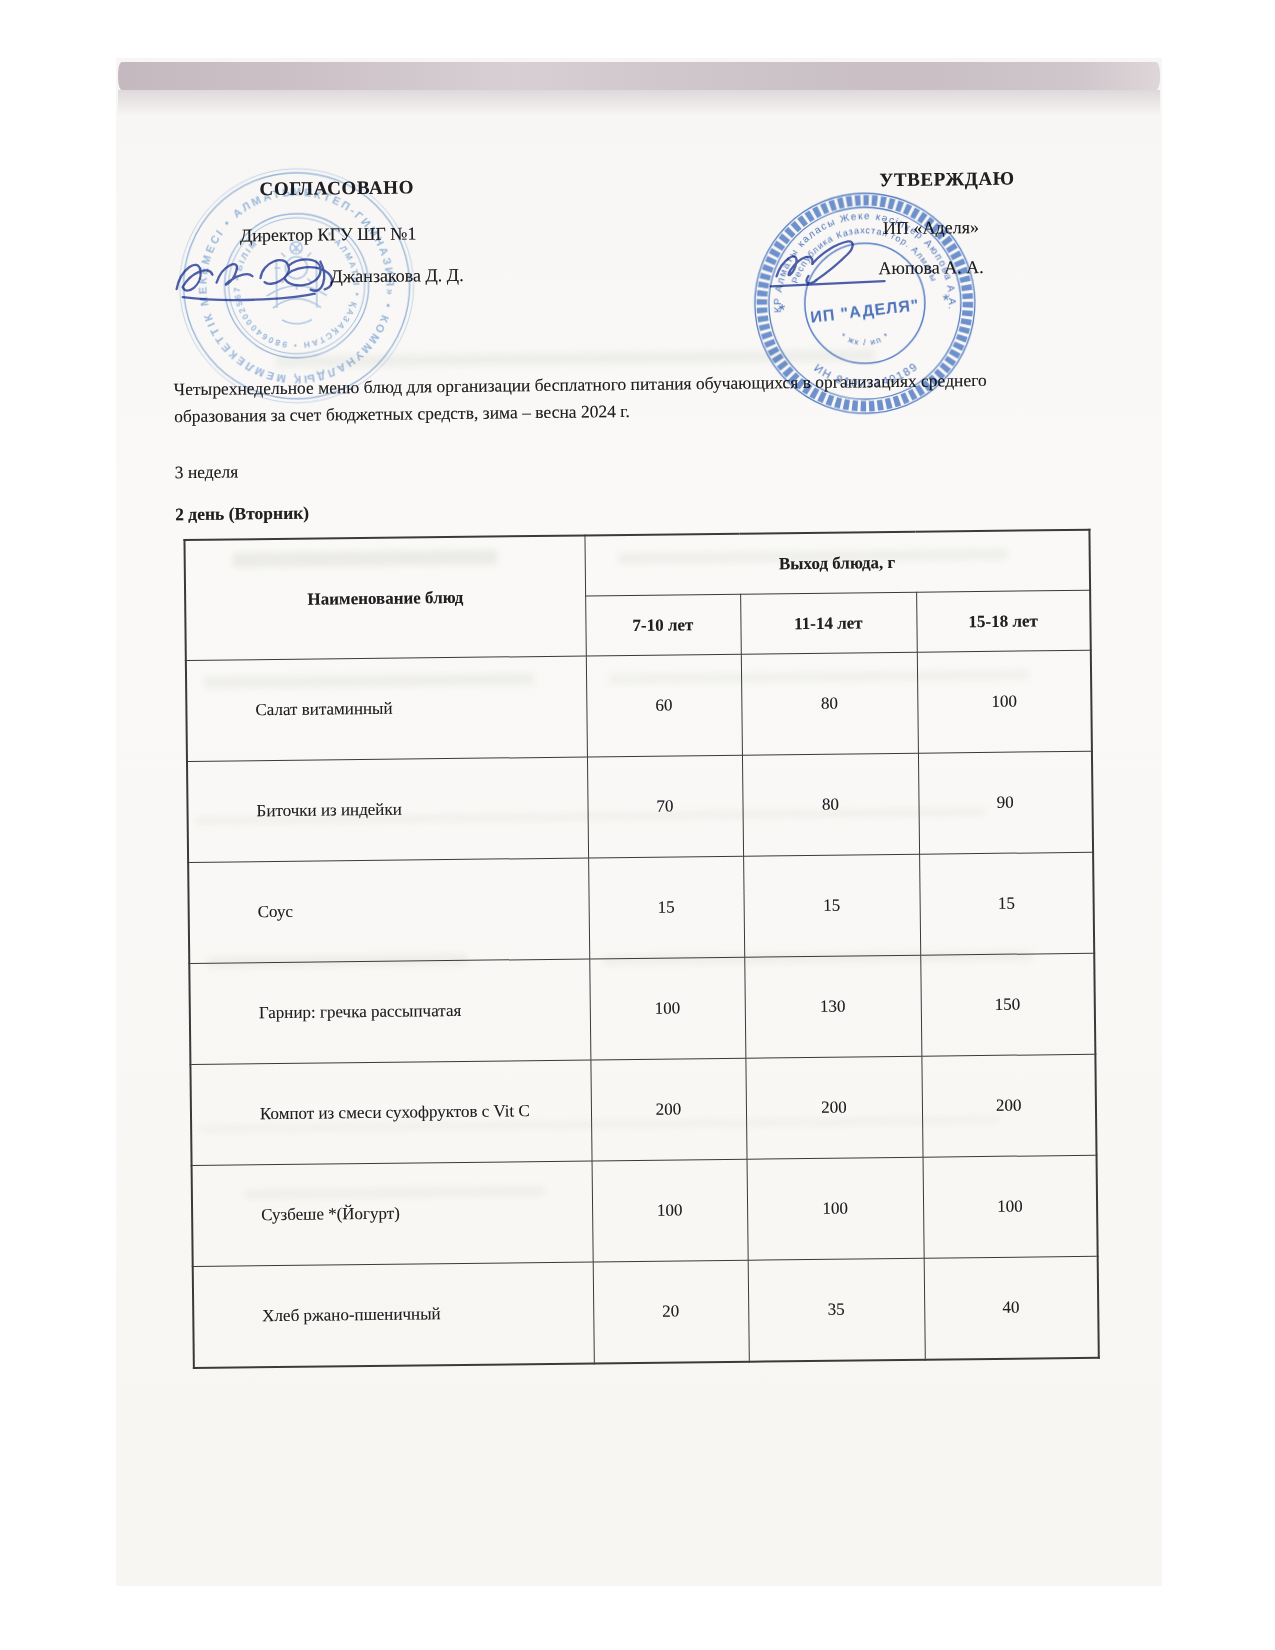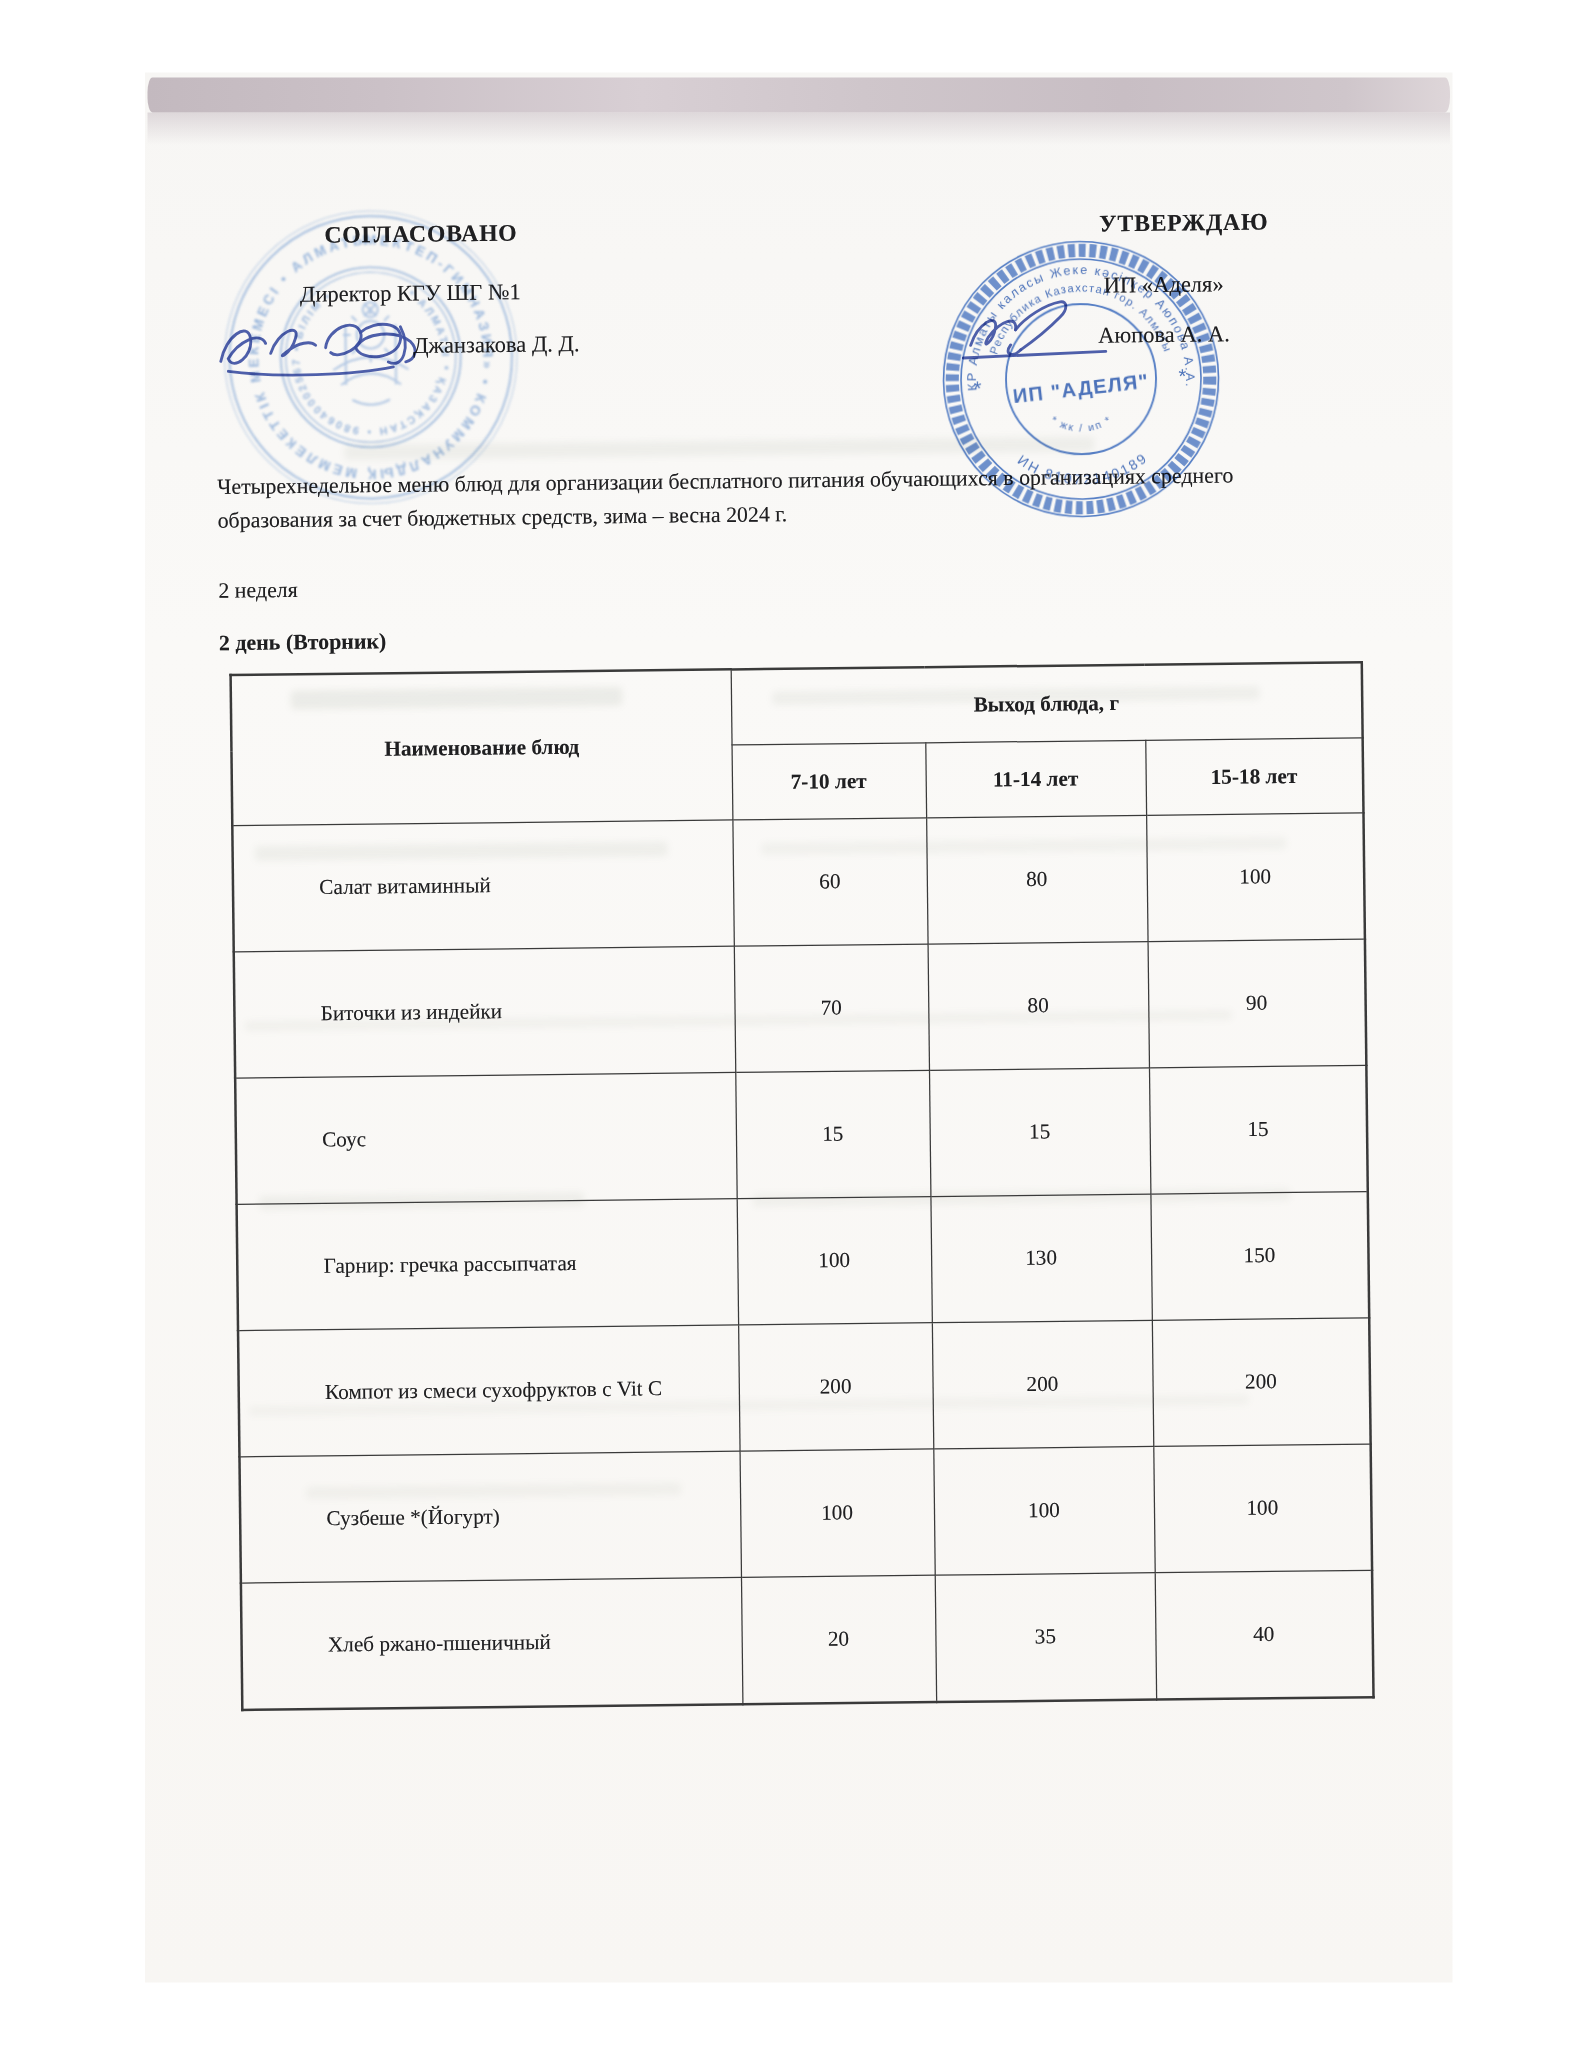--- a/index.html
+++ b/index.html
@@ -68,21 +68,21 @@
     <div class="doc-text nm" style="left:336px;top:263px">Джанзакова Д. Д.</div>
 
     <div class="doc-text ttl" style="left:886px;top:172px">УТВЕРЖДАЮ</div>
     <div class="doc-text sub" style="left:889px;top:221px">ИП «Аделя»</div>
     <div class="doc-text nm" style="left:884px;top:261px">Аюпова А. А.</div>
 
     <div class="doc-text intro" style="left:178px;top:371px;white-space:normal;width:930px">
       <span style="display:block">Четырехнедельное меню блюд для организации бесплатного питания обучающихся в организациях среднего</span>
       <span style="display:block">образования за счет бюджетных средств, зима – весна 2024 г.</span>
     </div>
-    <div class="doc-text wk" style="left:178px;top:457px">2 неделя</div>
+    <div class="doc-text wk" style="left:178px;top:457px">3 неделя</div>
     <div class="doc-text dy" style="left:178px;top:499px">2 день (Вторник)</div>
 
     <table class="menu">
       <colgroup>
           <col style="width:400px">
           <col style="width:155px">
           <col style="width:176px">
           <col style="width:174px">
         </colgroup>
       <tbody>

